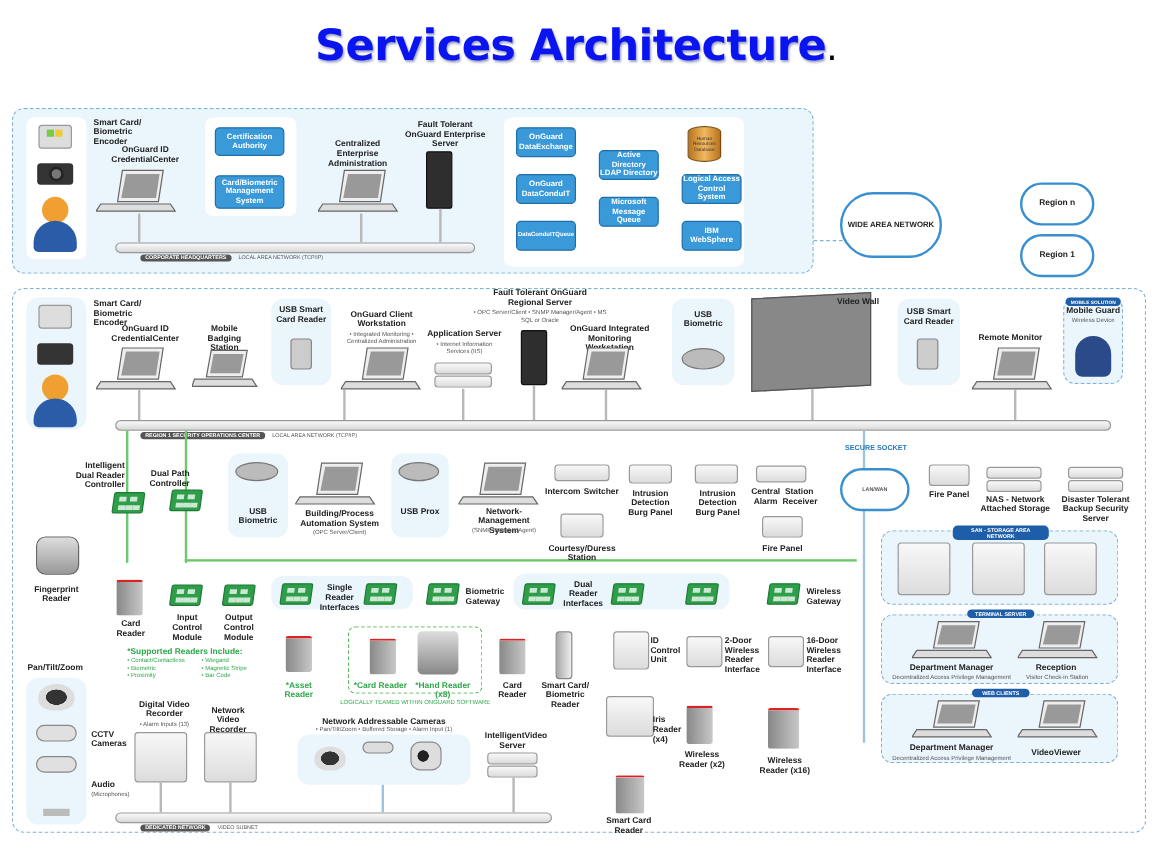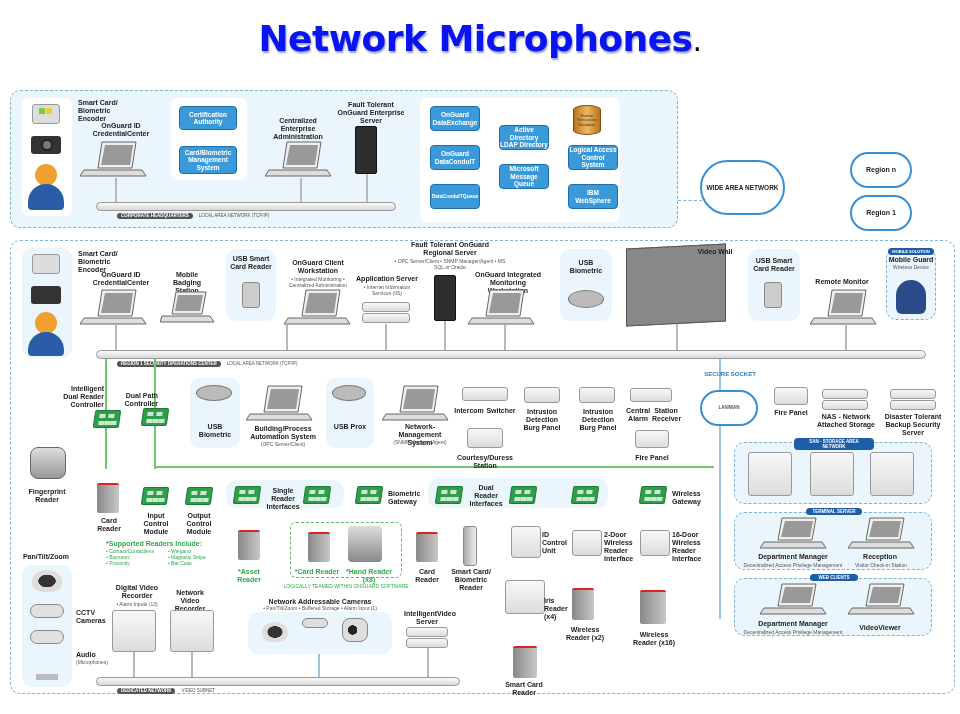--- a/index.html
+++ b/index.html
@@ -24,21 +24,21 @@
   .tower { background: #2e2e2e; border: 1px solid #111; border-radius: 2px; }
   .green { color: #2fa84a; }
   .cloud { background: #ffffff; border: 2px solid #3a8fd0; border-radius: 50px; }
   .pillbadge { background: #1e5ea8; color: #fff; font-size: 4.5px; font-weight: bold; border-radius: 4px; padding: 1px 6px; text-align: center; }
   .reader { background: linear-gradient(90deg, #888, #c8c8c8); border-radius: 2px; border-top: 2px solid #d22; }
   .person { border-radius: 50%; }
 </style>
 </head>
 <body>
 
-<div class="abs title"><span>Network Microphones</span><span class="dot">.</span></div>
+<div class="abs title"><span>Services Architecture</span><span class="dot">.</span></div>
 
 <div class="abs zone" style="left:10px;top:90px;width:668px;height:138px;"></div>
 
 <div class="abs panel" style="left:22px;top:98px;width:50px;height:118px;">
   <div class="abs" style="left:10px;top:6px;width:28px;height:20px;background:#ddd;border:1px solid #999;border-radius:3px;">
       <div class="abs" style="left:6px;top:3px;width:6px;height:6px;background:#7c4;"></div>
       <div class="abs" style="left:13px;top:3px;width:6px;height:6px;background:#ec3;"></div>
     </div>
   <div class="abs" style="left:9px;top:38px;width:30px;height:18px;background:#333;border-radius:3px;">
       <div class="abs" style="left:10px;top:3px;width:12px;height:12px;background:#777;border-radius:50%;border:2px solid #222;"></div>

